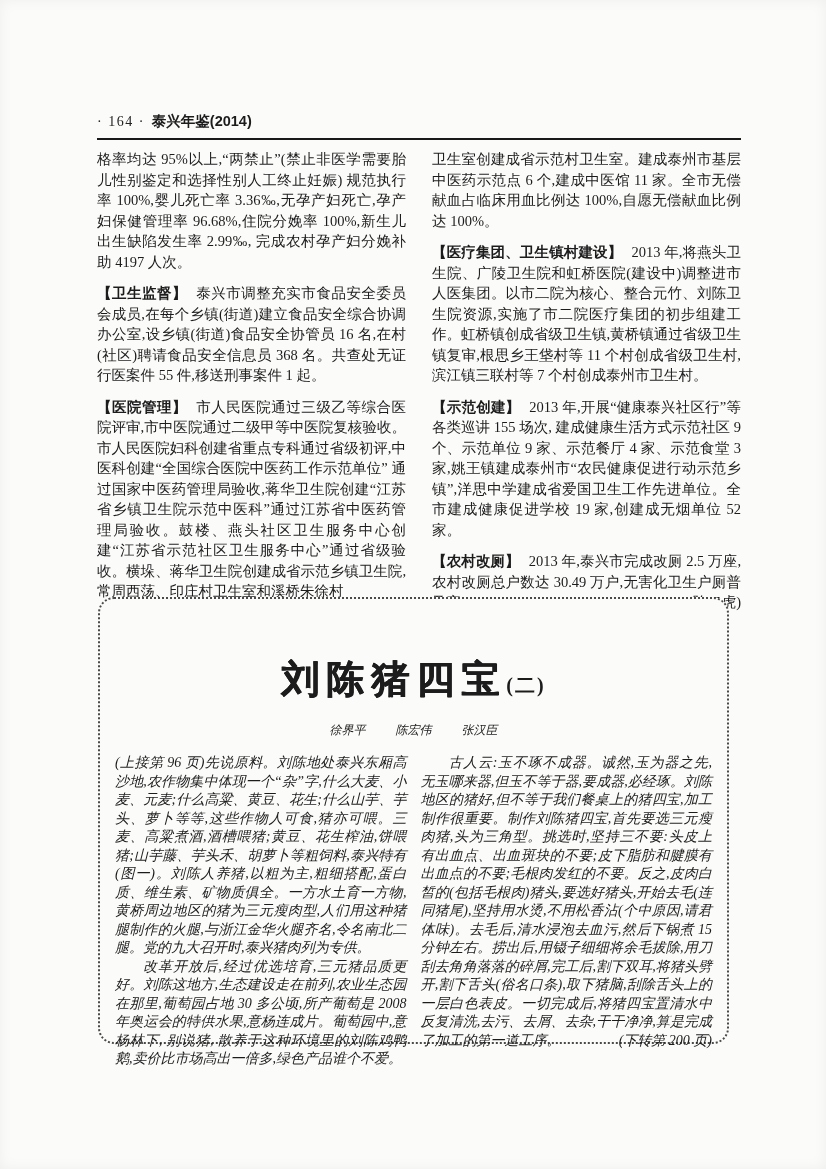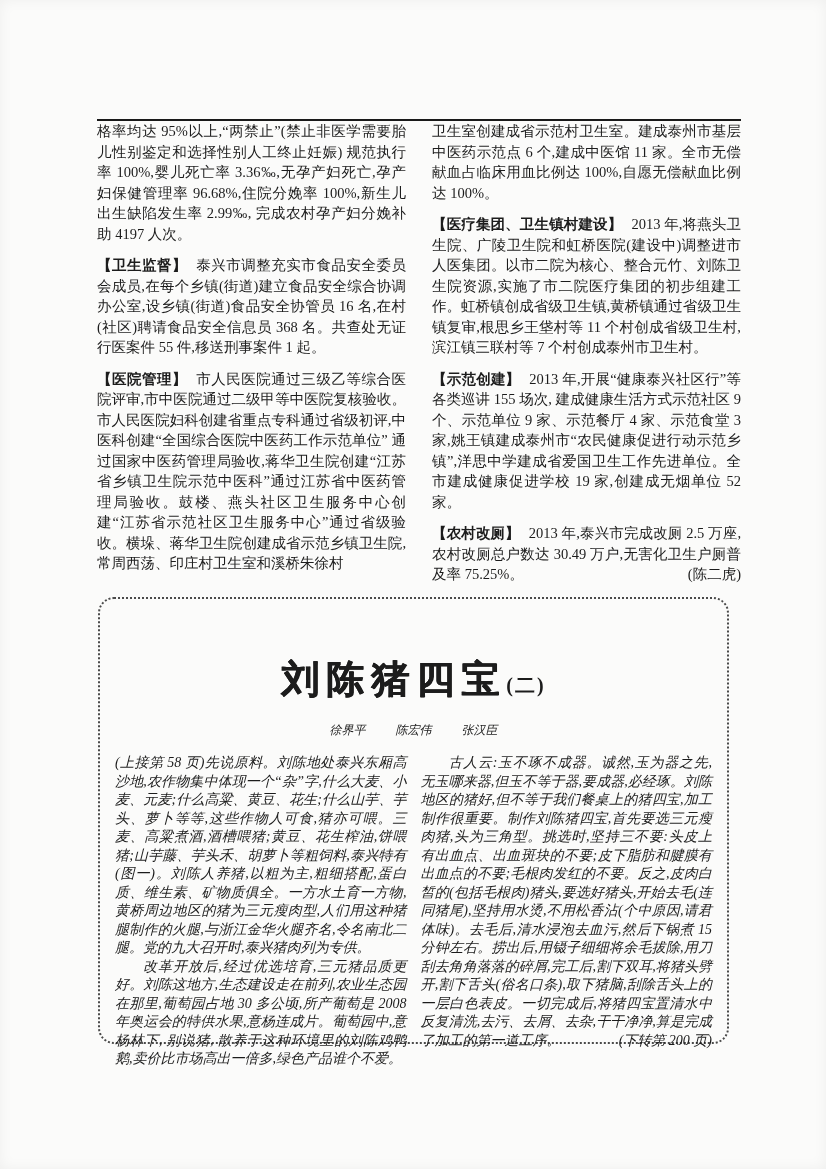--- a/index.html
+++ b/index.html
@@ -10,21 +10,21 @@
     box-shadow:inset 0 0 14px rgba(0,0,0,0.05);
     overflow:hidden;
     color:#1c1c1c;
     font-family:"Liberation Serif","DejaVu Serif",serif;
   }
   .content{position:absolute;left:97px;top:112px;width:644px;}
   .running-head{display:flex;align-items:baseline;gap:7px;font-size:14px;}
   .pagenum{letter-spacing:1.5px;color:#222;}
   .book-title{font-family:"Liberation Sans","DejaVu Sans",sans-serif;font-weight:bold;font-size:14.5px;}
   .head-rule{height:2px;background:#191919;margin-top:7px;}
-  .columns{display:flex;gap:26px;font-size:14.5px;line-height:20.5px;text-align:justify;}
+  .columns{display:flex;gap:26px;margin-top:9px;font-size:14.5px;line-height:20.5px;text-align:justify;}
   .col{width:309px;}
   .col p{margin:0;}
   .col p + p{margin-top:11px;}
   .sec-label{font-family:"Liberation Sans","DejaVu Sans",sans-serif;font-weight:bold;margin-right:9px;}
   .byline{float:right;}
   .article-box{
     position:absolute;left:1px;top:485px;width:631px;height:447px;
     box-sizing:border-box;
     border:2px dotted #4a4a4a;border-radius:16px;
     padding:24px 15px 0 15px;
@@ -48,20 +48,24 @@
   .art-col{width:300px;}
   .art-col p{margin:0;text-indent:2em;}
   .art-col p.noindent{text-indent:0;}
 </style>
 </head>
 <body>
 
 <div class="page">
   <div class="content">
 
+    <div class="running-head">
+      <span class="pagenum">· 164 ·</span>
+      <span class="book-title">泰兴年鉴(2014)</span>
+    </div>
     <div class="head-rule"></div>
 
     <div class="columns">
       <div class="col">
         <p>
           <span>格率均达 95%以上,“两禁止”(禁止非医学需要胎儿性别鉴定和选择性别人工终止妊娠) 规范执行率 100%,婴儿死亡率 3.36‰,无孕产妇死亡,孕产妇保健管理率 96.68%,住院分娩率 100%,新生儿出生缺陷发生率 2.99‰, 完成农村孕产妇分娩补助 4197 人次。</span>
         </p>
         <p>
           <span class="sec-label">【卫生监督】</span><span>泰兴市调整充实市食品安全委员会成员,在每个乡镇(街道)建立食品安全综合协调办公室,设乡镇(街道)食品安全协管员 16 名,在村(社区)聘请食品安全信息员 368 名。共查处无证行医案件 55 件,移送刑事案件 1 起。</span>
         </p>
@@ -91,21 +95,21 @@
         <span class="t-main">刘陈猪四宝</span><span class="t-suffix">(二)</span>
       </div>
       <div class="art-authors">
         <span>徐界平</span>
         <span>陈宏伟</span>
         <span>张汉臣</span>
       </div>
       <div class="art-columns">
         <div class="art-col">
           <p class="noindent">
-            <span>(上接第 58 页)先说原料。刘陈地处泰兴东厢高沙地,农作物集中体现一个“杂”字,什么大麦、小麦、元麦;什么高粱、黄豆、花生;什么山芋、芋头、萝卜等等,这些作物人可食,猪亦可喂。三麦、高粱煮酒,酒槽喂猪;黄豆、花生榨油,饼喂猪;山芋藤、芋头禾、胡萝卜等粗饲料,泰兴特有(图一)。刘陈人养猪,以粗为主,粗细搭配,蛋白质、维生素、矿物质俱全。一方水土育一方物,黄桥周边地区的猪为三元瘦肉型,人们用这种猪腿制作的火腿,与浙江金华火腿齐名,令名南北二腿。党的九大召开时,泰兴猪肉列为专供。</span>
+            <span>(上接第 96 页)先说原料。刘陈地处泰兴东厢高沙地,农作物集中体现一个“杂”字,什么大麦、小麦、元麦;什么高粱、黄豆、花生;什么山芋、芋头、萝卜等等,这些作物人可食,猪亦可喂。三麦、高粱煮酒,酒槽喂猪;黄豆、花生榨油,饼喂猪;山芋藤、芋头禾、胡萝卜等粗饲料,泰兴特有(图一)。刘陈人养猪,以粗为主,粗细搭配,蛋白质、维生素、矿物质俱全。一方水土育一方物,黄桥周边地区的猪为三元瘦肉型,人们用这种猪腿制作的火腿,与浙江金华火腿齐名,令名南北二腿。党的九大召开时,泰兴猪肉列为专供。</span>
           </p>
           <p>
             <span>改革开放后,经过优选培育,三元猪品质更好。刘陈这地方,生态建设走在前列,农业生态园在那里,葡萄园占地 30 多公顷,所产葡萄是 2008 年奥运会的特供水果,意杨连成片。葡萄园中,意杨林下, 别说猪, 散养于这种环境里的刘陈鸡鸭鹅,卖价比市场高出一倍多,绿色产品谁个不爱。</span>
           </p>
         </div>
         <div class="art-col">
           <p>
             <span>古人云:玉不琢不成器。诚然,玉为器之先,无玉哪来器,但玉不等于器,要成器,必经琢。刘陈地区的猪好,但不等于我们餐桌上的猪四宝,加工制作很重要。制作刘陈猪四宝,首先要选三元瘦肉猪,头为三角型。挑选时,坚持三不要:头皮上有出血点、出血斑块的不要;皮下脂肪和腱膜有出血点的不要;毛根肉发红的不要。反之,皮肉白皙的(包括毛根肉)猪头,要选好猪头,开始去毛(连同猪尾),坚持用水烫,不用松香沾(个中原因,请君体味)。去毛后,清水浸泡去血污,然后下锅煮 15 分钟左右。捞出后,用镊子细细将余毛拔除,用刀刮去角角落落的碎屑,完工后,割下双耳,将猪头劈开,割下舌头(俗名口条),取下猪脑,刮除舌头上的一层白色表皮。一切完成后,将猪四宝置清水中反复清洗,去污、去屑、去杂,干干净净,算是完成了加工的第一道工序。</span><span class="byline">(下转第 200 页)</span>
           </p>
         </div>

